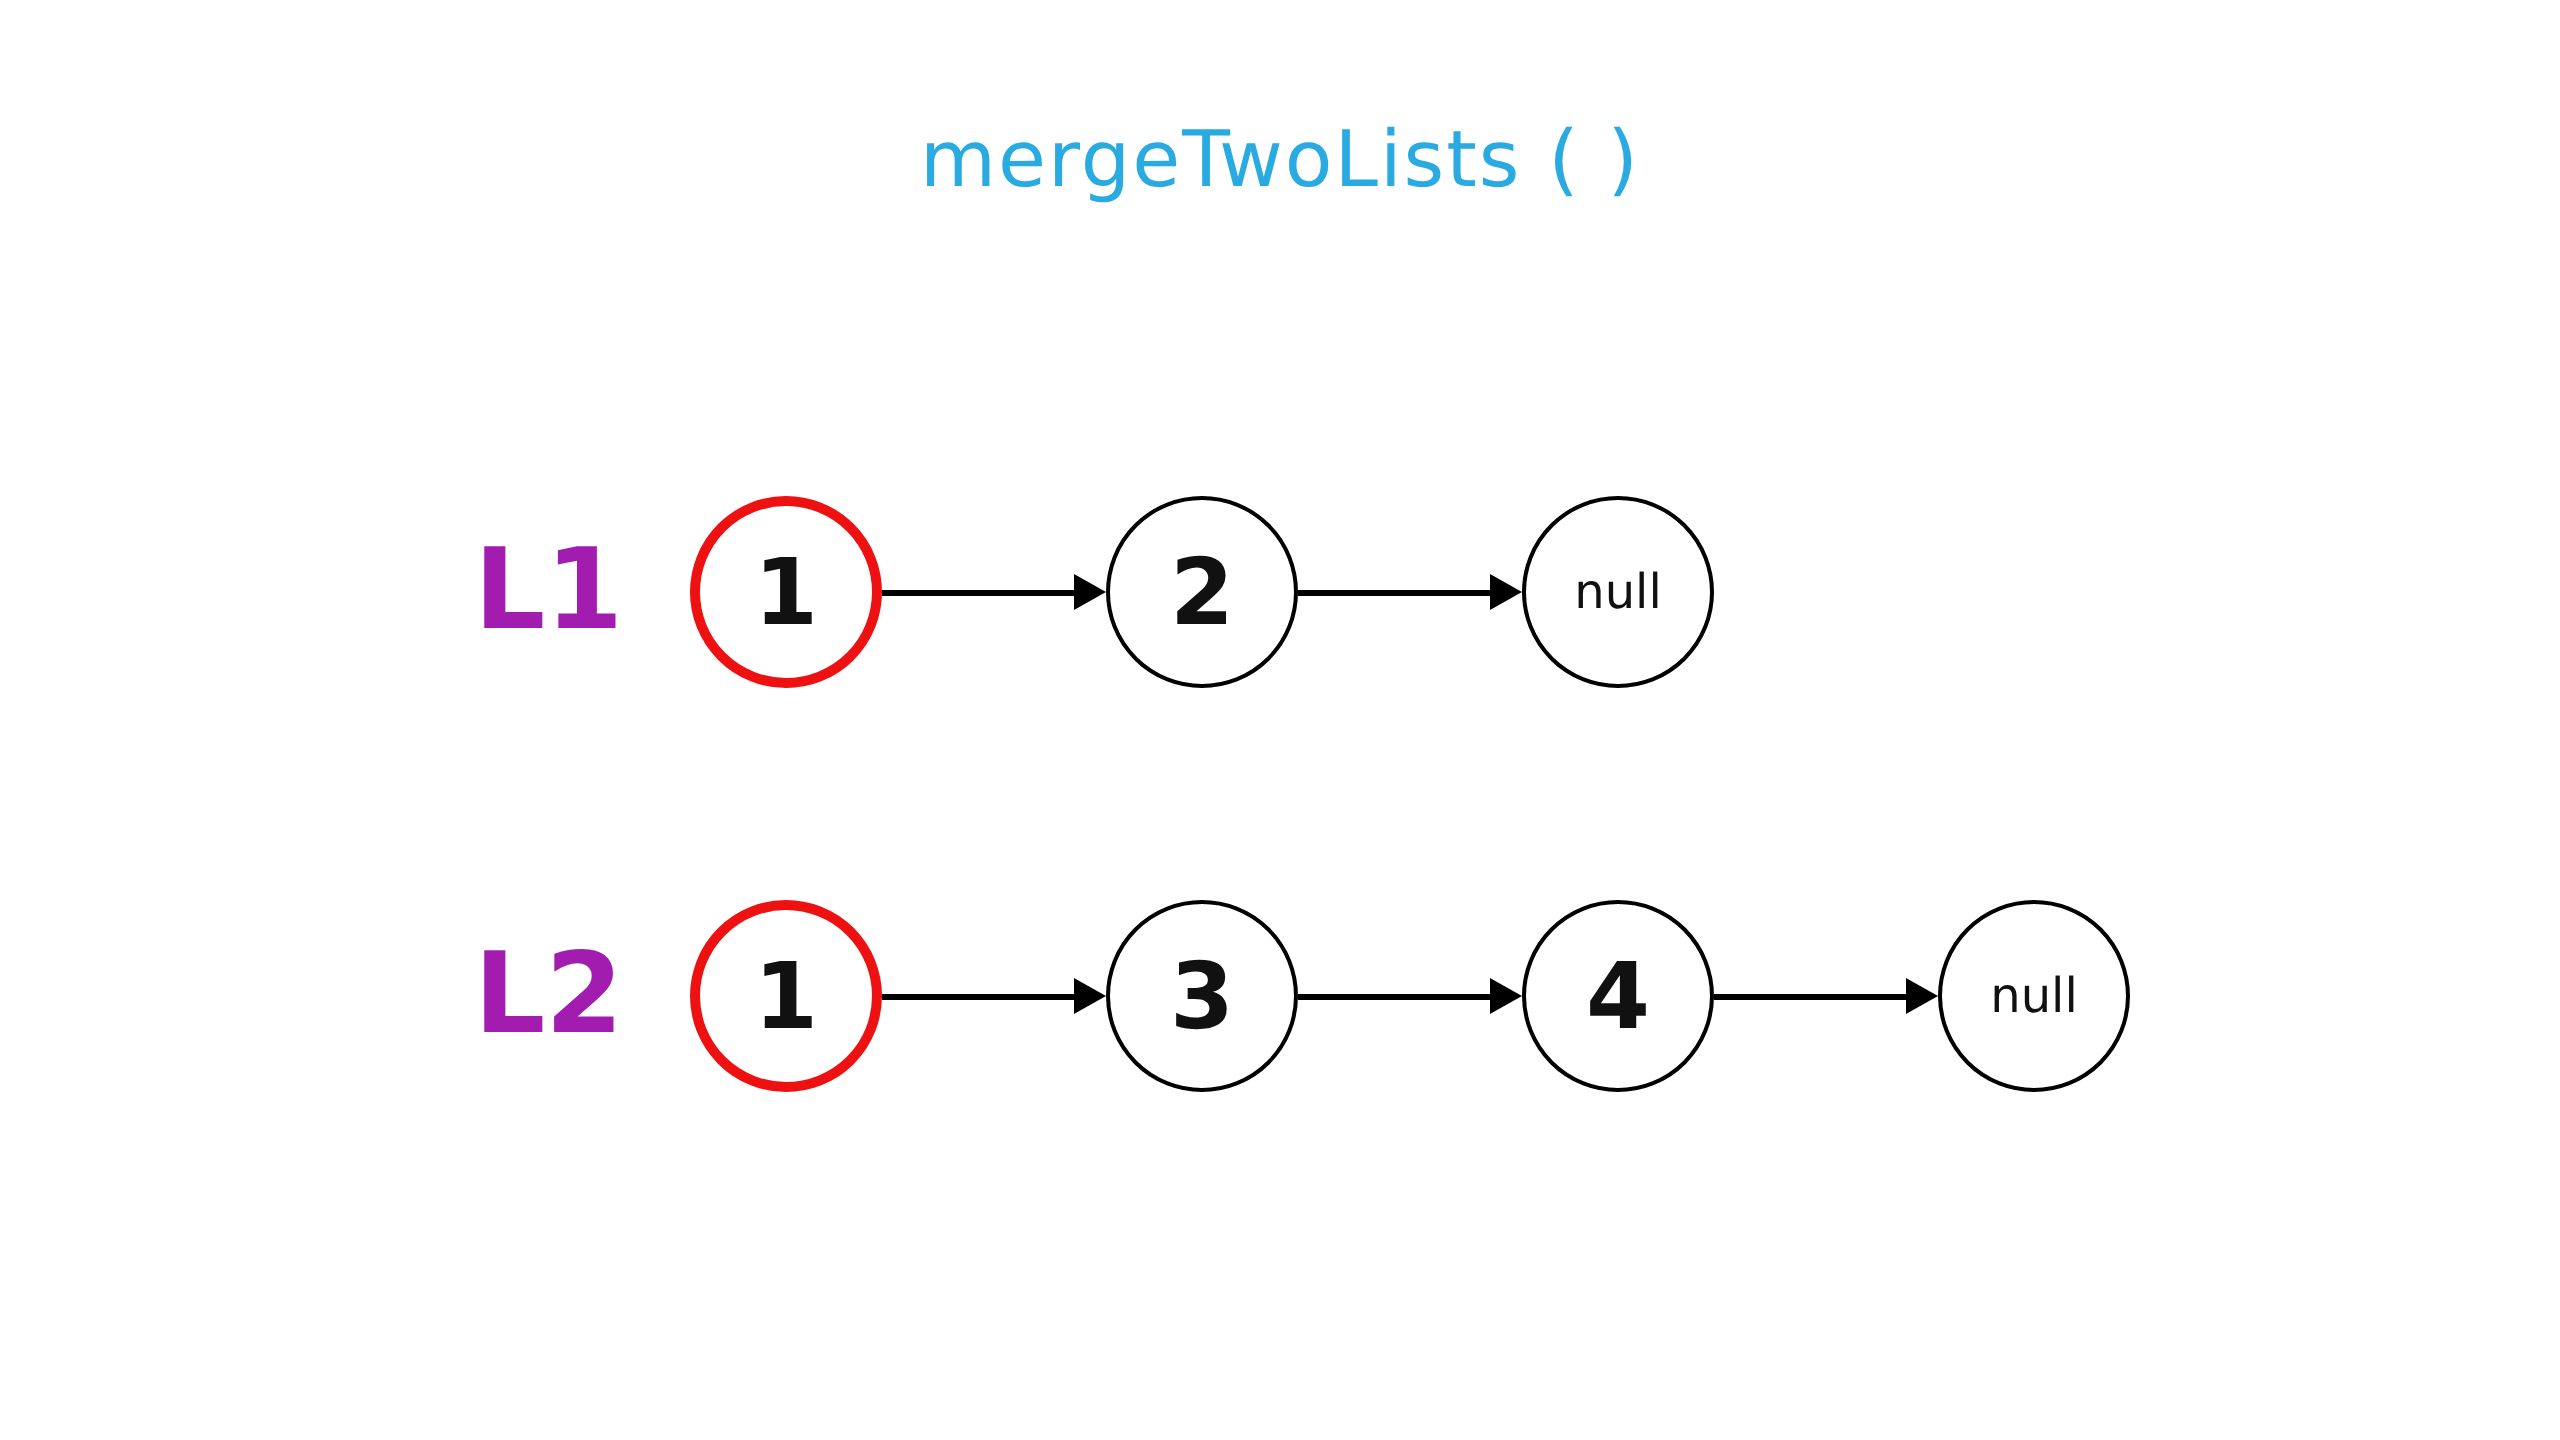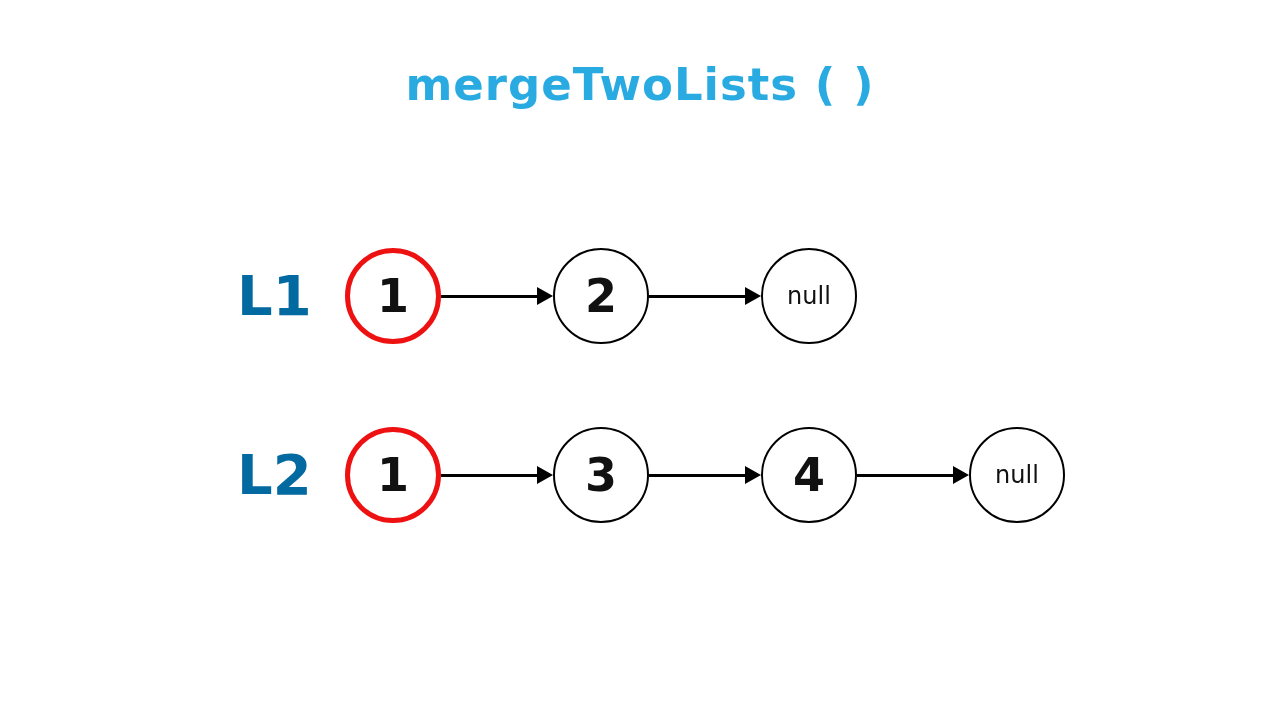--- a/index.html
+++ b/index.html
@@ -14,40 +14,40 @@
     background: var(--bg, #ffffff);
     overflow: hidden;
     font-family: "DejaVu Sans", sans-serif;
   }
   .title {
     position: absolute;
     top: 58px;
     left: 0;
     width: 100%;
     text-align: center;
-    font-size: 45px;
-    font-weight: bold;
+    font-size: 39px;
+    font-weight: normal;
     letter-spacing: 1px;
     color: var(--accent, #29abe2);
   }
   .row {
     position: absolute;
     left: 237px;
     height: 96px;
     display: flex;
     align-items: center;
   }
   .row:nth-of-type(1) { top: 248px; }
-  .row:nth-of-type(2) { top: 427px; }
+  .row:nth-of-type(2) { top: 450px; }
   .row-label {
     width: 58px;
     margin-right: 50px;
     font-size: 56px;
     font-weight: bold;
-    color: #0369a1;
+    color: #a21caf;
     line-height: 96px;
     flex: none;
   }
   .node {
     width: 96px;
     height: 96px;
     box-sizing: border-box;
     border: 2px solid var(--node-stroke, #000000);
     border-radius: 50%;
     background: #ffffff;

